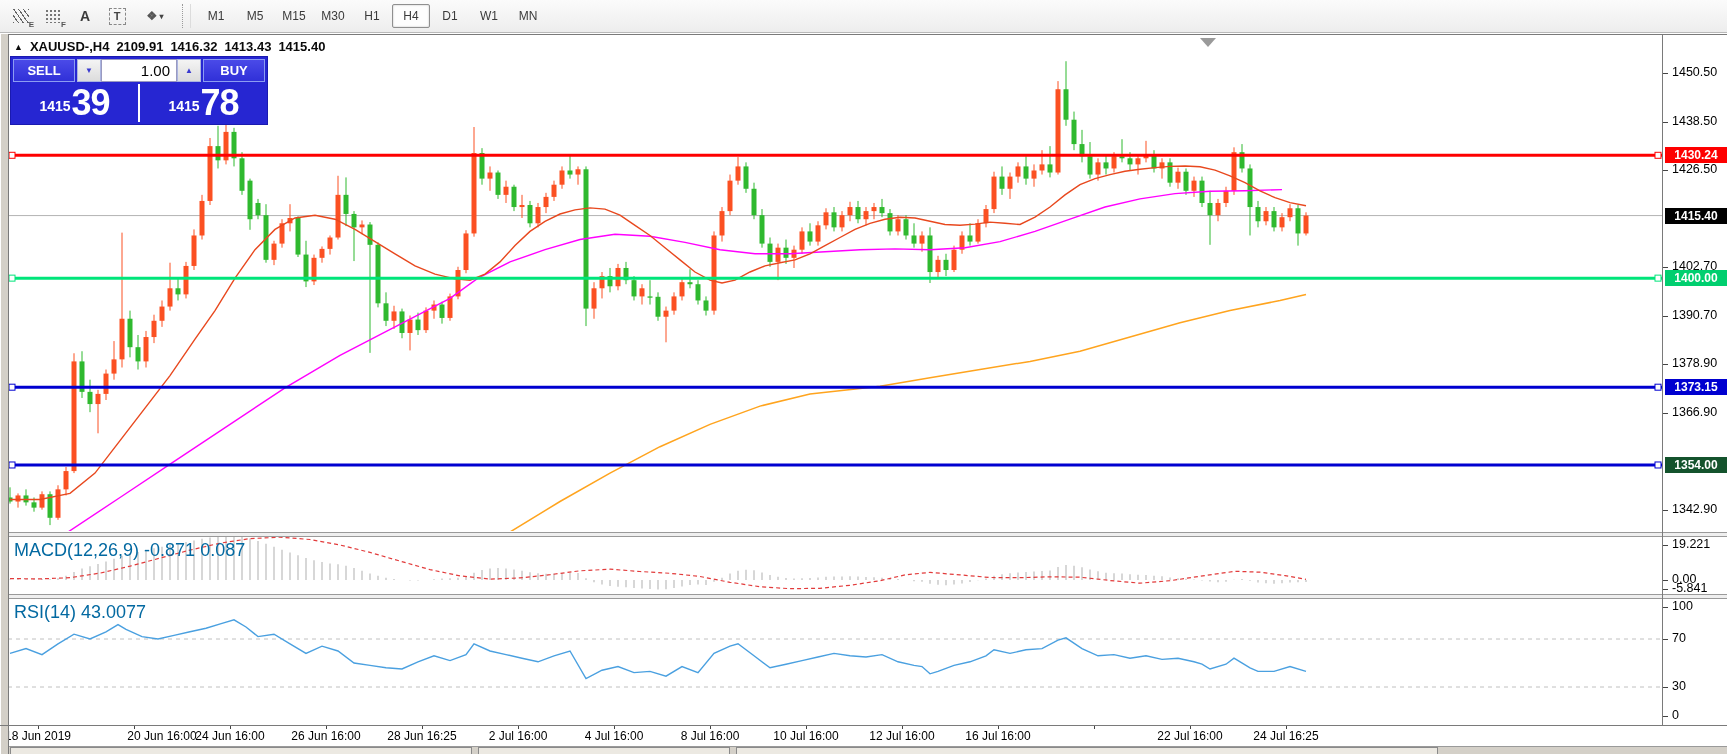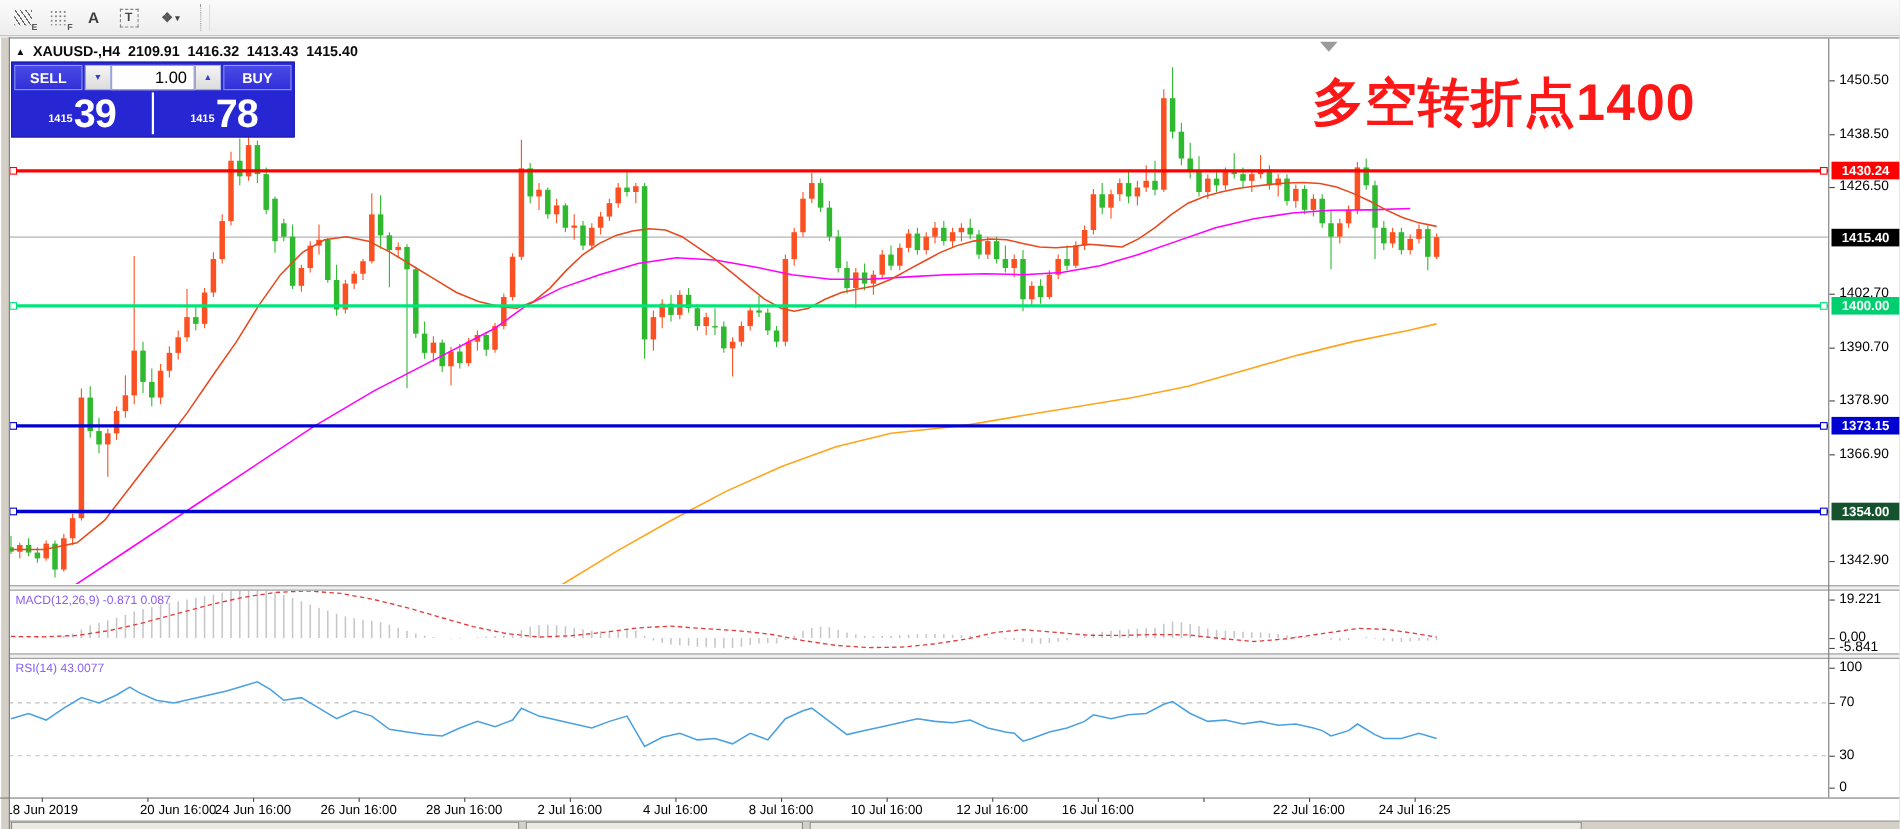--- a/index.html
+++ b/index.html
@@ -40,27 +40,27 @@
           color:#fff;font-size:13px;font-weight:bold;display:flex;align-items:center;justify-content:center;}
   .tp-stepper{display:flex;align-items:stretch;width:124px;margin:2px 0;}
   .spin{width:22px;background:linear-gradient(#f4f4f4,#dcdcdc);border:1px solid #aab4e0;color:#3a3ad0;
         font-size:8px;display:flex;align-items:center;justify-content:center;}
   .vol{flex:1;background:#fff;color:#000;font-size:15px;text-align:right;border:1px solid #9a9ac0;
        padding:0 6px 0 0;display:flex;align-items:center;justify-content:flex-end;
        font-family:"Liberation Sans",sans-serif;}
   .tp-row2{display:flex;height:38px;}
   .price-cell{flex:1;display:flex;align-items:flex-end;justify-content:center;padding-bottom:2px;}
   .price-cell.left{border-right:2px solid #fff;}
-  .p-small{font-size:10px;font-weight:bold;margin:0 1px 6px 0;}
+  .p-small{font-size:14px;font-weight:bold;margin:0 1px 6px 0;}
   .p-big{font-size:36px;font-weight:bold;line-height:34px;letter-spacing:-1px;}
   
   .annotation{position:absolute;left:1193px;top:62px;font-size:47px;font-weight:bold;color:#fd1716;
               letter-spacing:1px;z-index:20;white-space:nowrap;}
   
-  .ind-label{position:absolute;font-size:11px;color:#8b5cf6;z-index:21;}
+  .ind-label{position:absolute;font-size:18px;color:#0369a1;z-index:21;}
   .scale-text{position:absolute;left:1672px;font-size:12.5px;color:#000;z-index:21;white-space:nowrap;}
   .scale-tickmark{position:absolute;left:1663px;width:5px;height:1px;background:#444;z-index:21;}
   .badge{position:absolute;left:1665px;width:62px;height:16px;font-size:12px;font-weight:bold;color:#fff;
          text-align:center;line-height:16px;z-index:22;}
   .time-label{position:absolute;top:729px;transform:translateX(-50%);font-size:12px;color:#000;z-index:21;white-space:nowrap;}
   .time-tickmark{position:absolute;top:725px;width:1px;height:4px;background:#444;z-index:21;}
   .bottom-strip{position:absolute;left:0;top:746px;width:1727px;height:8px;background:#d4d0c8;
                 border-top:1px solid #9a9a9a;z-index:23;}
   .tab-hint{position:absolute;top:747px;height:7px;background:#ece9e2;border:1px solid #8a8a8a;z-index:24;}
   svg{position:absolute;left:0;top:0;z-index:10;}
@@ -83,20 +83,31 @@
         <span>A</span>
       </div>
     <div class="tool-btn">
         <span class="tbox">T</span>
       </div>
     <div class="tool-btn" style="width:40px">
         <span style="font-size:12px;color:#555">❖</span>
         <span class="caret">▾</span>
       </div>
     <div class="tb-sep"></div>
+    <div id="tf-group" style="display:flex;gap:1px">
+        <div class="tf-btn">M1</div>
+        <div class="tf-btn">M5</div>
+        <div class="tf-btn">M15</div>
+        <div class="tf-btn">M30</div>
+        <div class="tf-btn">H1</div>
+        <div class="tf-btn active">H4</div>
+        <div class="tf-btn">D1</div>
+        <div class="tf-btn">W1</div>
+        <div class="tf-btn">MN</div>
+      </div>
   </div>
 
   <div class="left-gutter"></div>
   <div class="frame-line" style="left:8px;top:34px;width:1719px;height:1px"></div>
   <div class="frame-line" style="left:1662px;top:35px;width:1px;height:690px"></div>
   <div class="pane-sep" style="top:532px"></div>
   <div class="pane-sep" style="top:594px"></div>
   <div class="frame-line" style="left:0;top:725px;width:1727px;height:1px"></div>
   <div class="bottom-strip"></div>
   <div class="tab-hint" style="left:10px;width:460px"></div>
@@ -127,21 +138,20 @@
         <span class="p-small">1415</span>
         <span class="p-big">39</span>
       </div>
       <div class="price-cell">
         <span class="p-small">1415</span>
         <span class="p-big">78</span>
       </div>
     </div>
   </div>
 
-  <div class="annotation">多空转折点1400</div>
 
   <div class="ind-label" style="left:14px;top:540px">
     <span>MACD(12,26,9)</span>
     <span>-0.871</span>
     <span>0.087</span>
   </div>
   <div class="ind-label" style="left:14px;top:602px">
     <span>RSI(14)</span>
     <span>43.0077</span>
   </div>
@@ -715,21 +725,21 @@
     </div>
   <div id="time-layer">
       <div class="time-label" style="left: 38px;">18 Jun 2019</div>
       <div class="time-tickmark" style="left: 38px;"></div>
       <div class="time-label" style="left: 134px; margin-left: 28px;">20 Jun 16:00</div>
       <div class="time-tickmark" style="left: 134px;"></div>
       <div class="time-label" style="left: 230px;">24 Jun 16:00</div>
       <div class="time-tickmark" style="left: 230px;"></div>
       <div class="time-label" style="left: 326px;">26 Jun 16:00</div>
       <div class="time-tickmark" style="left: 326px;"></div>
-      <div class="time-label" style="left: 422px;">28 Jun 16:00</div>
+      <div class="time-label" style="left: 422px;">28 Jun 16:25</div>
       <div class="time-tickmark" style="left: 422px;"></div>
       <div class="time-label" style="left: 518px;">2 Jul 16:00</div>
       <div class="time-tickmark" style="left: 518px;"></div>
       <div class="time-label" style="left: 614px;">4 Jul 16:00</div>
       <div class="time-tickmark" style="left: 614px;"></div>
       <div class="time-label" style="left: 710px;">8 Jul 16:00</div>
       <div class="time-tickmark" style="left: 710px;"></div>
       <div class="time-label" style="left: 806px;">10 Jul 16:00</div>
       <div class="time-tickmark" style="left: 806px;"></div>
       <div class="time-label" style="left: 902px;">12 Jul 16:00</div>

